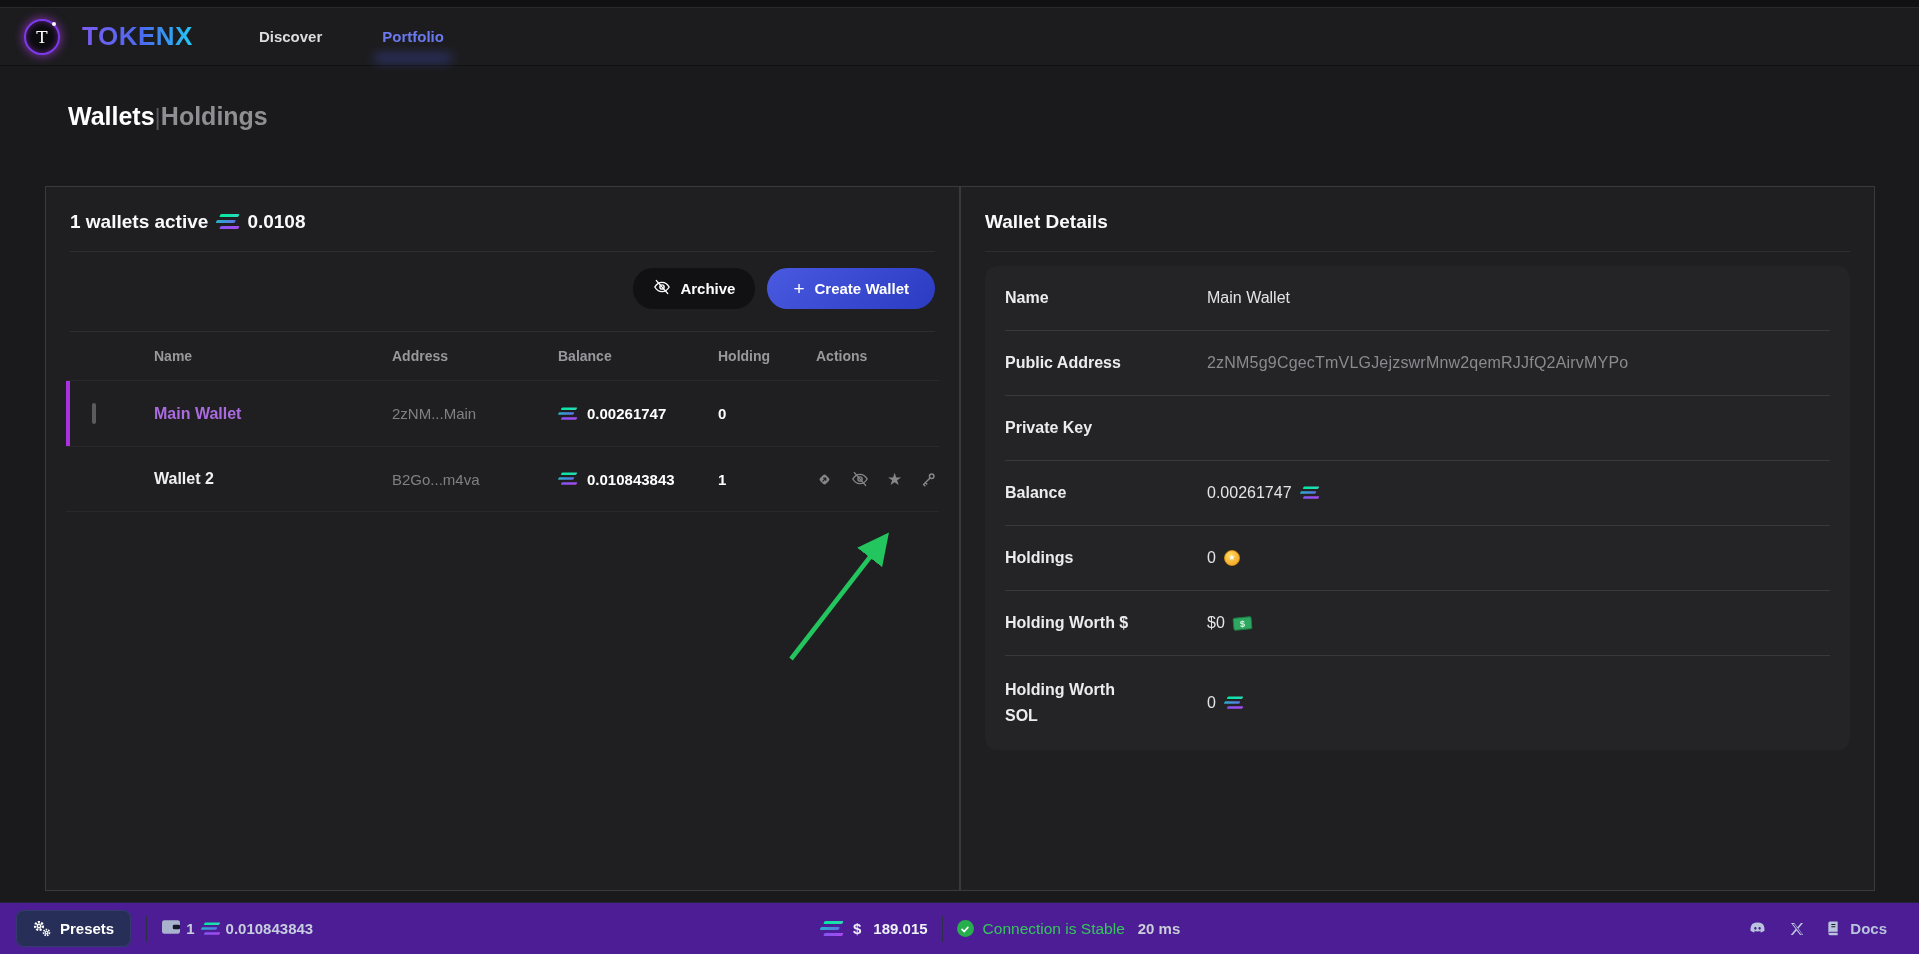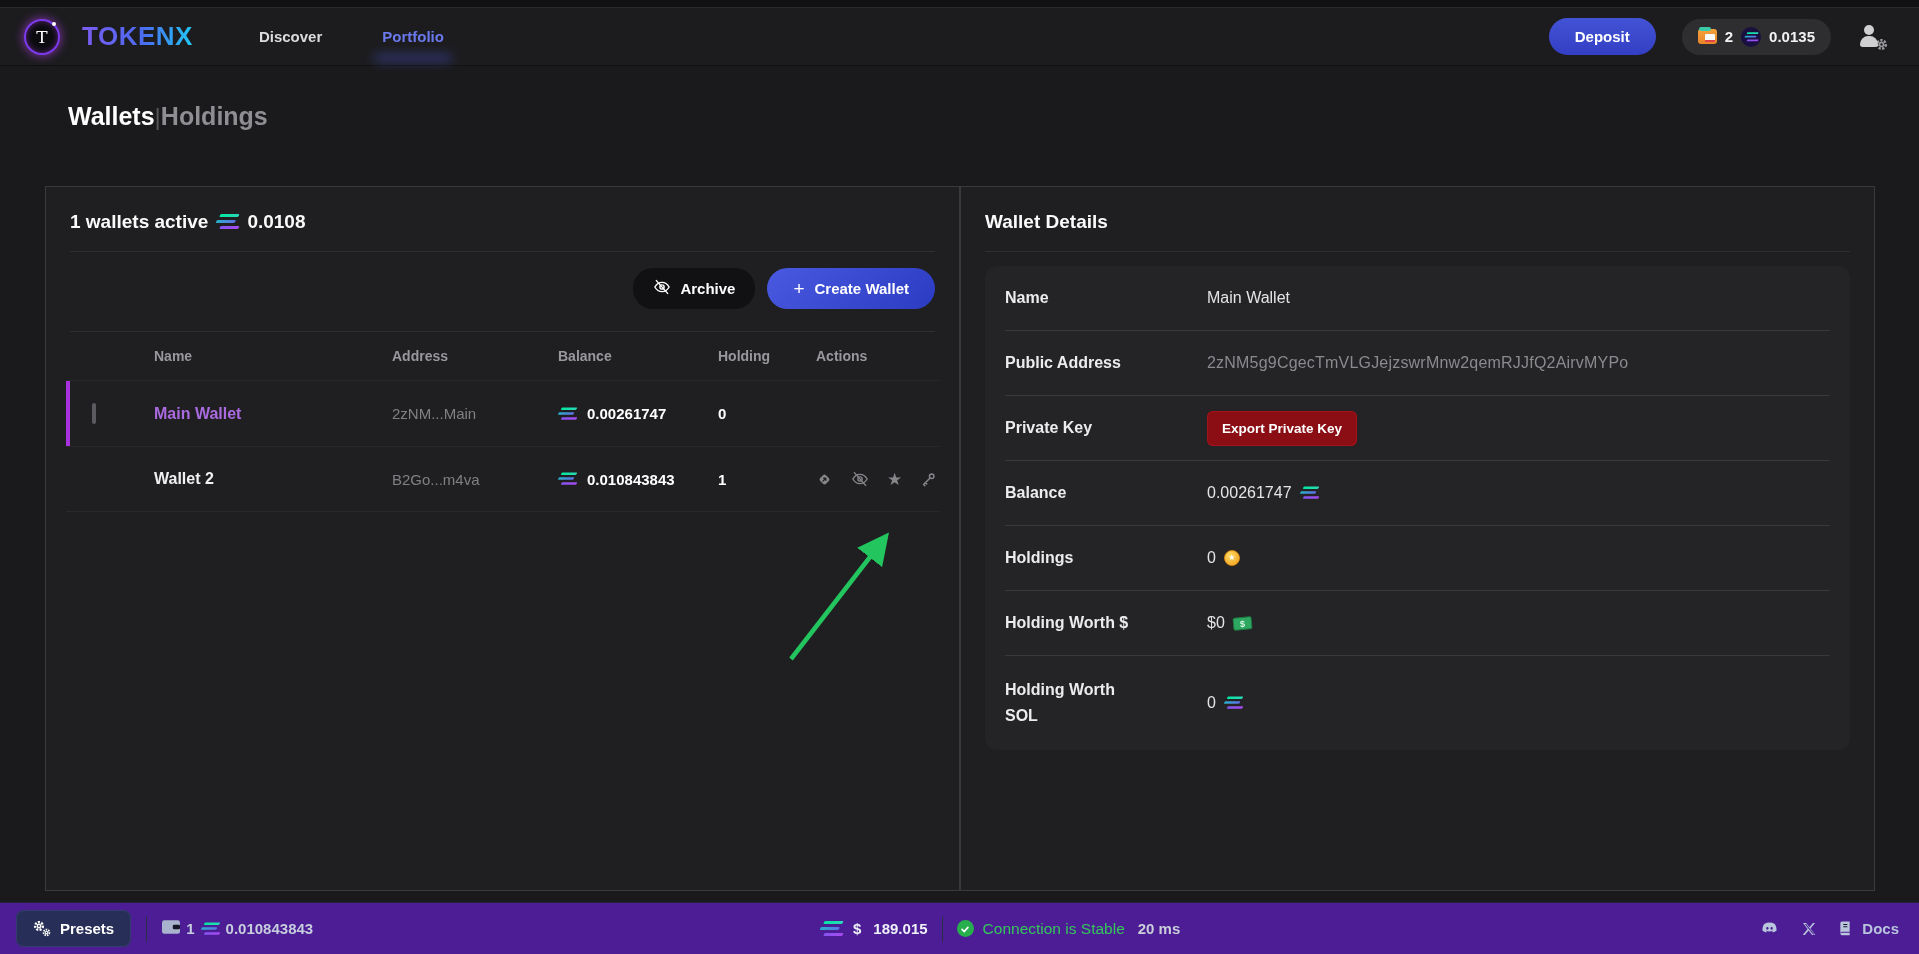--- a/index.html
+++ b/index.html
@@ -123,21 +123,21 @@
                  font-weight:bold; font-size:15px; background:#272e57; border-radius:8px; padding:10px 17px;
                  font-family:inherit; box-shadow:inset 0 0 0 1px #343c6e; }
   .vdiv { width:1px; height:26px; background:#2b3048; }
   .f-wallets { display:flex; align-items:center; gap:6px; font-size:15px; font-weight:600; color:#c6cede; }
   .f-center { position:absolute; left:822px; display:flex; align-items:center; gap:14px; }
   .f-price { display:flex; align-items:center; gap:12px; font-size:15px; font-weight:bold; color:#eef1f7; }
   .f-status { display:flex; align-items:center; gap:9px; }
   .okc { width:17px; height:17px; border-radius:50%; background:#27ae4d; display:flex; align-items:center; justify-content:center; }
   .status-txt { color:#35c75a; font-size:15.5px; }
   .latency { color:#c9ced9; font-size:15px; font-weight:bold; margin-left:4px; }
-  .f-right { margin-left:auto; display:flex; align-items:center; gap:20px; padding-right:20px; color:#a9b4cf; }
+  .f-right { margin-left:auto; display:flex; align-items:center; gap:20px; padding-right:32px; color:#a9b4cf; }
   .f-right .icon { display:flex; cursor:pointer; }
   .docs { display:flex; align-items:center; gap:9px; font-size:15px; font-weight:bold; color:#b9c4dd; cursor:pointer; }
 </style>
 </head>
 <body>
 
 <div class="page">
 
   <div class="topstrip"></div>
 
@@ -147,43 +147,20 @@
         <i></i>
     </div>
     <div class="brand">TOKENX</div>
     <nav class="navlinks">
       <a class="nav-item">Discover</a>
       <a class="nav-item active">
         <span>Portfolio</span>
         <i class="glow"></i>
       </a>
     </nav>
-    <div class="nav-right">
-      <button class="deposit">Deposit</button>
-      <div class="chip">
-        <span class="wemoji"></span>
-        <span>2</span>
-        <span class="sol-circle">
-          <span class="sol" style="transform:scale(.6)">
-              <b></b>
-              <b></b>
-              <b></b>
-            </span>
-        </span>
-        <span>0.0135</span>
-      </div>
-      <div class="person">
-        <span class="gearbox">
-          <svg width="13" height="13" viewBox="0 0 20 20">
-              <circle cx="10" cy="10" r="6.5" fill="none" stroke="#9c9ca0" stroke-width="4" stroke-dasharray="3.4 2.2"></circle>
-              <circle cx="10" cy="10" r="3" fill="none" stroke="#9c9ca0" stroke-width="2.4"></circle>
-            </svg>
-        </span>
-      </div>
-    </div>
   </header>
 
   <div class="tabs">
     <span class="tab">Wallets</span>
     <span class="tab-div">|</span>
     <span class="tab inactive">Holdings</span>
   </div>
 
   <main class="main">
 
@@ -300,23 +277,20 @@
         <div class="drow">
           <span class="dlabel">Name</span>
           <span class="dvalue">Main Wallet</span>
         </div>
         <div class="drow">
           <span class="dlabel">Public Address</span>
           <span class="dvalue muted">2zNM5g9CgecTmVLGJejzswrMnw2qemRJJfQ2AirvMYPo</span>
         </div>
         <div class="drow">
           <span class="dlabel">Private Key</span>
-          <span class="dvalue">
-            <button class="btn-export">Export Private Key</button>
-          </span>
         </div>
         <div class="drow">
           <span class="dlabel">Balance</span>
           <span class="dvalue">
             <span>0.00261747</span>
             <span class="sol sm">
                 <b></b>
                 <b></b>
                 <b></b>
               </span>

